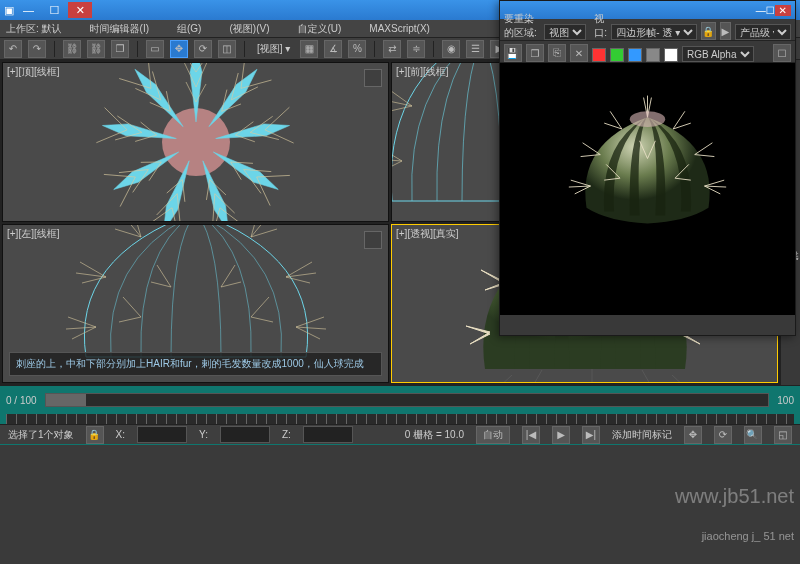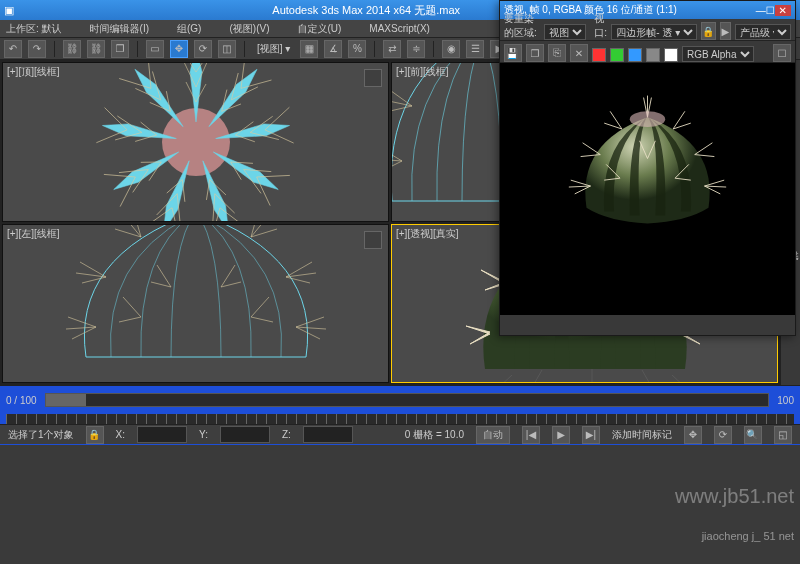--- a/index.html
+++ b/index.html
@@ -14,21 +14,21 @@
   .tbtn.active{background:#2a7ad0;border-color:#4aa0ff}
   .sep{width:1px;height:16px;background:#222;margin:0 2px}
   .workspace{position:relative;height:325px;display:flex}
   .viewports{flex:1;display:grid;grid-template-columns:1fr 1fr;grid-template-rows:1fr 1fr;gap:2px;background:#222;padding:2px}
   .vp{background:#4a4a4a;position:relative;border:1px solid #111;overflow:hidden}
   .vp.active{border:1px solid #ffcc00}
   .vplabel{position:absolute;top:2px;left:4px;font-size:10px;color:#ccc;z-index:5}
   .vpctrl{position:absolute;top:6px;right:6px;width:18px;height:18px;background:rgba(60,60,60,.8);border:1px solid #666;z-index:5}
   .cactus{position:absolute}
   .sidepanel{width:20px;background:#393939;border-left:1px solid #222;display:flex;flex-direction:column;align-items:center;padding-top:40px;gap:8px;font-size:9px;writing-mode:vertical-rl}
-  .bottom{height:60px;background:#1d4ed8;border-top:1px solid #222}
+  .bottom{height:60px;background:#0f766e;border-top:1px solid #222}
   .timeline{height:28px;display:flex;align-items:center;padding:0 6px;gap:8px}
   .slider{flex:1;height:14px;background:#2a2a2a;border:1px solid #555;position:relative}
   .slider::before{content:"";position:absolute;left:0;width:40px;height:100%;background:#666}
   .ticks{height:10px;background:repeating-linear-gradient(90deg,#666 0,#666 1px,#2a2a2a 1px,#2a2a2a 10px);margin:0 6px}
   .statusbar{height:20px;display:flex;align-items:center;padding:0 8px;gap:12px;font-size:10px;background:#3e3e3e;border-top:1px solid #222}
   .statusbar .fill{flex:1}
   .hintbox{position:absolute;left:6px;bottom:6px;right:6px;height:24px;background:rgba(30,30,30,.8);border:1px solid #555;color:#9dc9e6;font-size:10px;display:flex;align-items:center;padding:0 6px;z-index:4}
 
   
   .rfw{position:absolute;left:499px;top:0;width:297px;height:336px;background:#393939;border:1px solid #1a1a1a;box-shadow:-2px 2px 8px rgba(0,0,0,.4);z-index:50}
@@ -46,21 +46,20 @@
   
   .cac-top{left:50%;top:50%;transform:translate(-50%,-50%)}
   .cac-side{left:50%;bottom:10px;transform:translateX(-50%)}
   svg{display:block}
 </style>
 </head>
 <body>
 
 <div class="titlebar">
   <span>▣</span>
-  <span style="flex:1;text-align:center">Autodesk 3ds Max 2014 x64   无题.max</span>
   <div class="ctrl">—</div>
   <div class="ctrl">☐</div>
   <div class="ctrl close">✕</div>
 </div>
 
 <div class="menubar">
   <span>上作区: 默认</span>
   <span>时间编辑器(I)</span>
   <span>组(G)</span>
   <span>(视图)(V)</span>
@@ -258,20 +257,21 @@
                 <line x2="14" y2="-22"></line>
                 <line x2="20" y2="-5"></line>
               </g>
             <g transform="translate(55,-40)">
                 <line x2="18" y2="-20"></line>
                 <line x2="22" y2="5"></line>
               </g>
           </g>
         </svg>
       </div>
+      <div class="hintbox">刺座的上，中和下部分别加上HAIR和fur，剌的毛发数量改成1000，仙人球完成</div>
     </div>
 
     <div class="vp active">
       <div class="vplabel">[+][透视][真实]</div>
       <div class="vpctrl"></div>
 
       <svg width="100%" height="100%" style="position:absolute;inset:0">
         <g stroke="#666" stroke-width="0.5">
           <line x1="30" y1="200" x2="370" y2="200"></line>
           <line x1="50" y1="185" x2="350" y2="185"></line>
@@ -372,21 +372,20 @@
     <span>添加时间标记</span>
     <span class="tbtn">✥</span>
     <span class="tbtn">⟳</span>
     <span class="tbtn">🔍</span>
     <span class="tbtn">◱</span>
   </div>
 </div>
 
 <div class="rfw">
   <div class="tbar">
-    <span>透视, 帧 0, RGBA 颜色 16 位/通道 (1:1)</span>
     <span class="spacer"></span>
     <span class="ctrl">—</span>
     <span class="ctrl">☐</span>
     <span class="ctrl close" style="background:#c94040;padding:0 4px">✕</span>
   </div>
   <div class="row">
     <span>要重染的区域:</span>
     <select><option>视图</option></select>
     <span style="flex:1"></span>
     <span>视口:</span>

